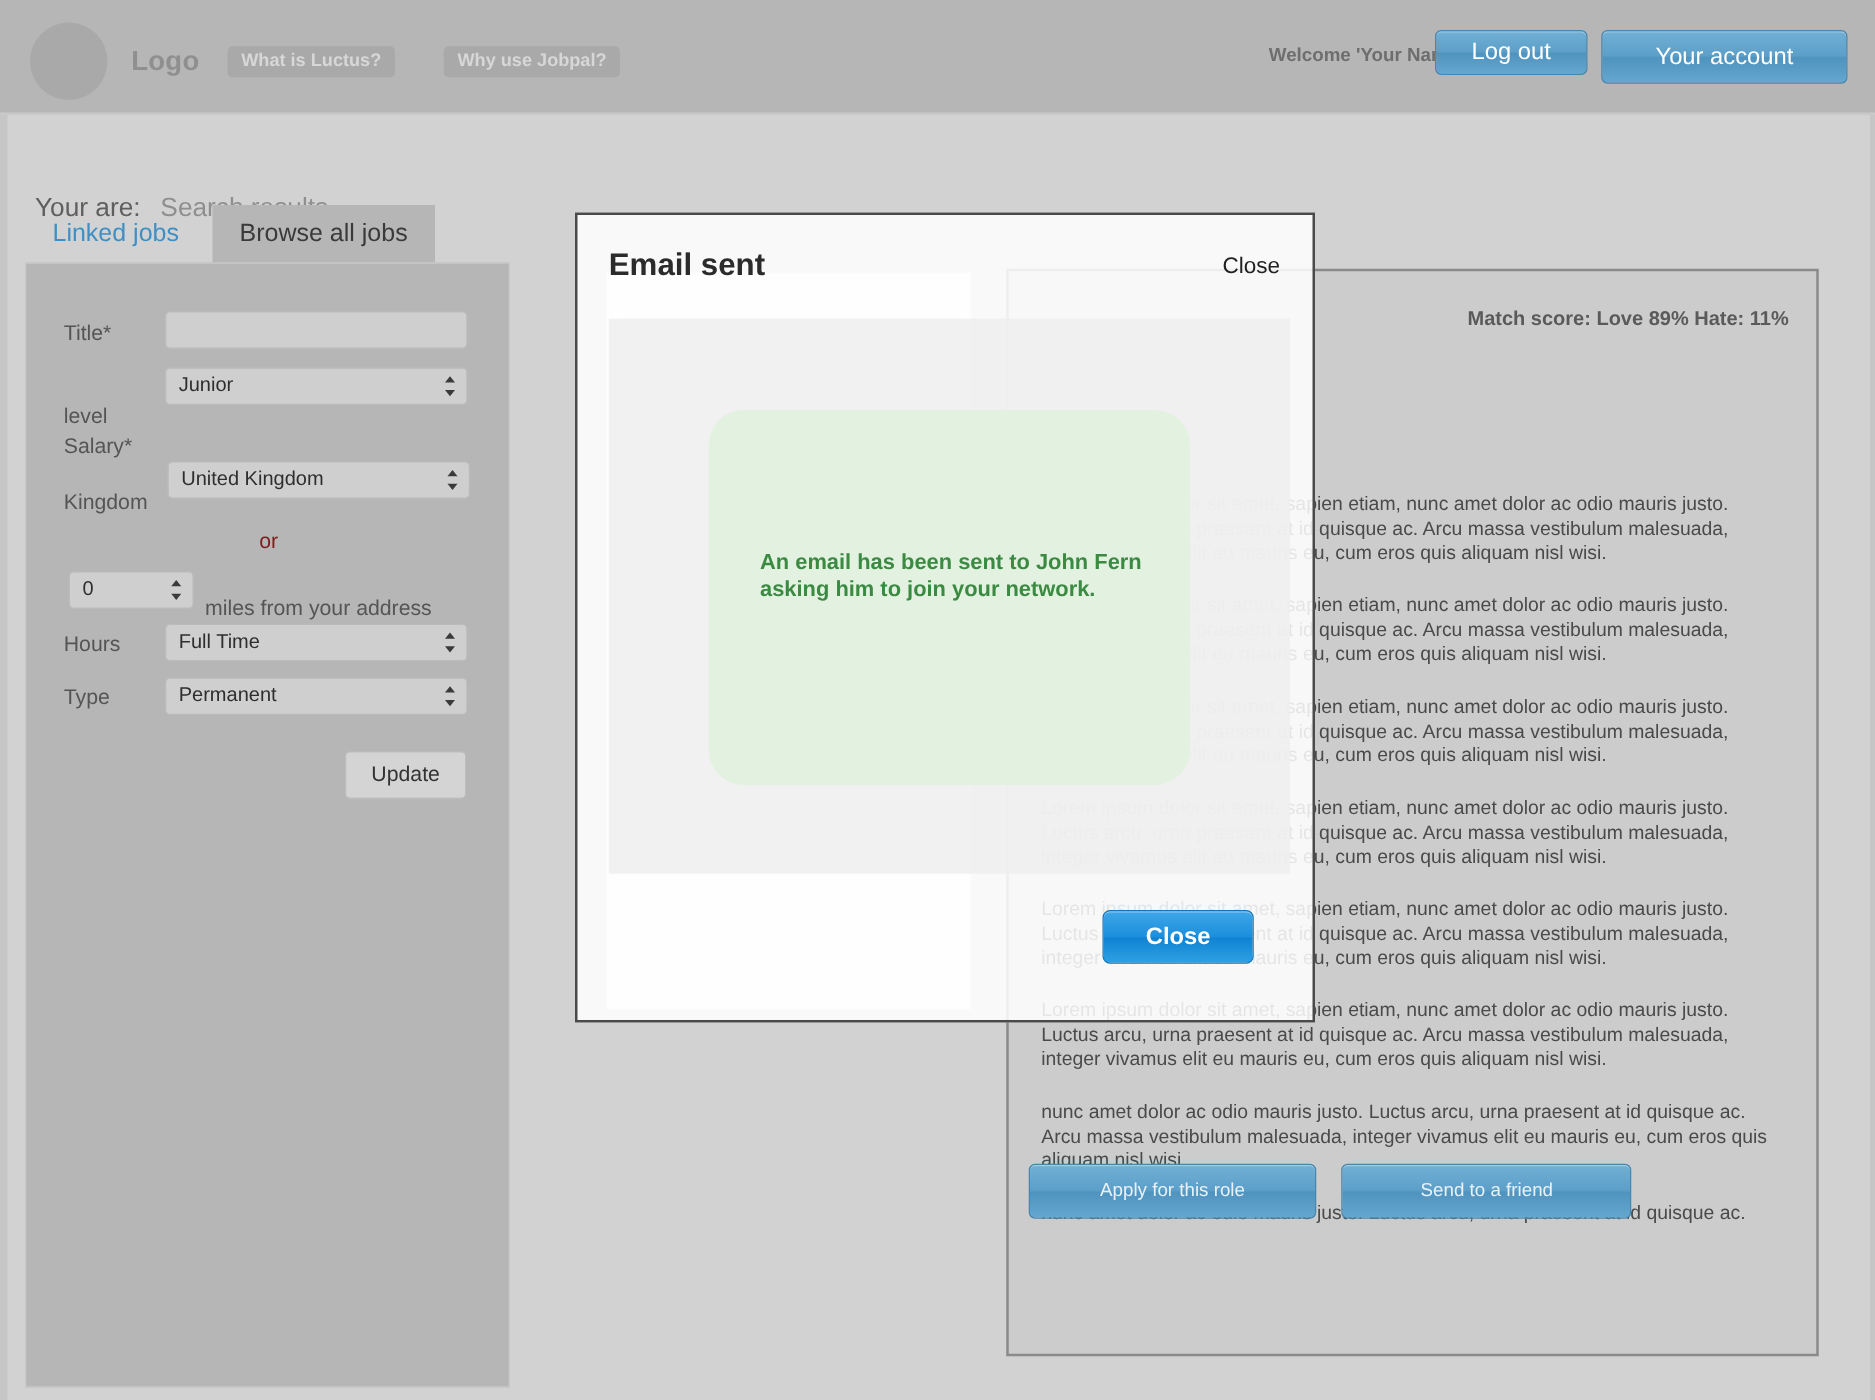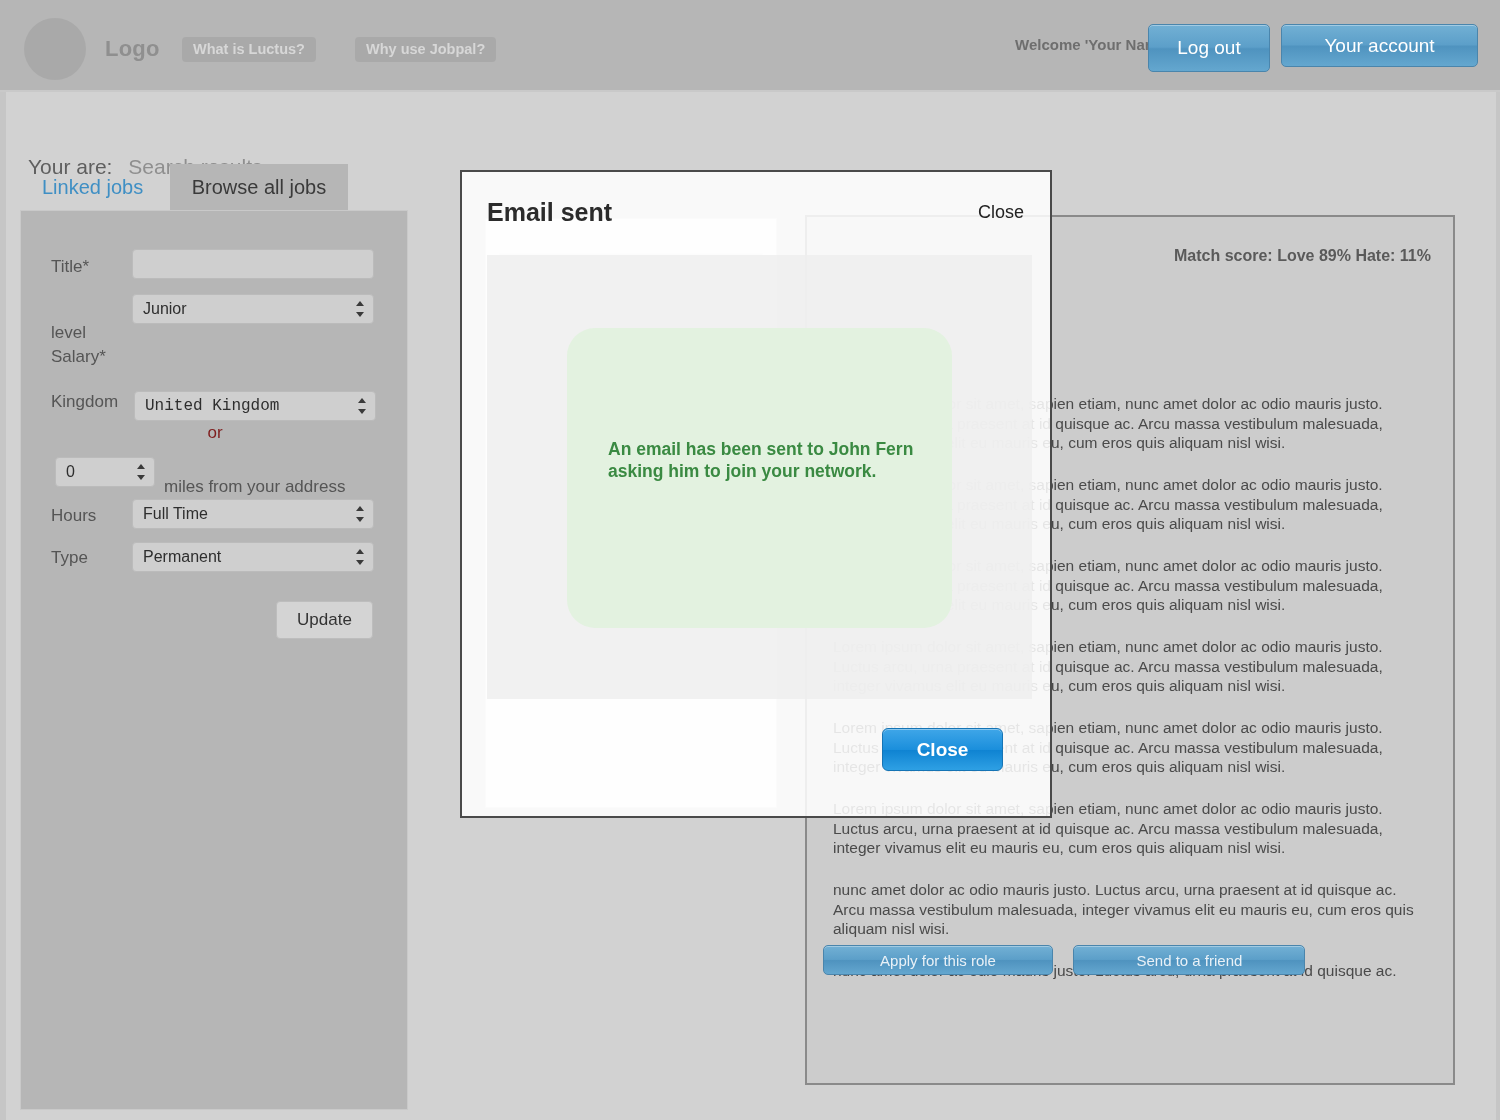--- a/index.html
+++ b/index.html
@@ -45,21 +45,21 @@
     border:1px solid #4a85ac;
     border-radius:5px;
     color:#ffffff;
     font-family:inherit;
     cursor:pointer;
     text-align:center;
     box-shadow:inset 0 1px 0 rgba(255,255,255,0.35);
   }
   #btn-logout {
     position:absolute; right:230px; top:24px;
-    width:122px; height:48px; font-size:19px;
+    width:122px; height:36px; font-size:19px;
   }
   #btn-account {
     position:absolute; right:22px; top:24px;
     width:197px; height:43px; font-size:19px;
   }
 
   
   #breadcrumb {
     position:absolute; left:28px; top:126px;
     font-size:21px; color:#5f5f5f;margin-top:29px;
@@ -143,21 +143,21 @@
   #job-title-bg {
     font-size:27px; font-weight:bold; color:#c6c6c6; margin:18px 0 0 10px;
   }
   .job-meta-bg { font-size:20px; color:#c6c6c6; margin:6px 0 0 10px; }
   .job-para {
     font-size:15.5px; color:#4a4a4a; line-height:1.27;
     margin:22px 10px 0 10px;
   }
   #job-actions { position:absolute; left:16px; bottom:108px; }
   .action-btn {
-    display:inline-block; height:30px; line-height:28px;
+    display:inline-block; height:44px; line-height:28px;
     font-size:15px; color:#e9f1f7; margin-right:16px;
   }
   #btn-apply { width:230px; }
   #btn-send  { width:232px; }
 
   
   #bg-card {
     position:absolute; left:485px; top:218px;
     width:292px; height:590px;
     background:#f4f4f4; border:1px solid #e4e4e4;
@@ -252,21 +252,21 @@
 
   <div class="flabel" style="left:30px; top:91px;margin-top:21px;">level</div>
   <div class="fctrl selectbox" style="left:111px; top:83px; width:242px;">
     <span class="sel-val">Junior</span>
     <span class="spin"></span>
   </div>
 
   <div class="flabel" style="left:30px; top:136px;">Salary*</div>
 
   <div class="flabel" style="left:30px; top:181px;">Kingdom</div>
-  <div class="fctrl selectbox" style="left:113px; top:180px; width:242px;font-family:Liberation Mono, monospace;">
+  <div class="fctrl selectbox" style="left:113px; top:158px; width:242px;">
     <span class="sel-val">United Kingdom</span>
     <span class="spin"></span>
   </div>
 
   <div id="or-text">or</div>
 
   <div class="fctrl selectbox" style="left:34px; top:246px; width:100px;">
     <span class="sel-val">0</span>
     <span class="spin"></span>
   </div>

